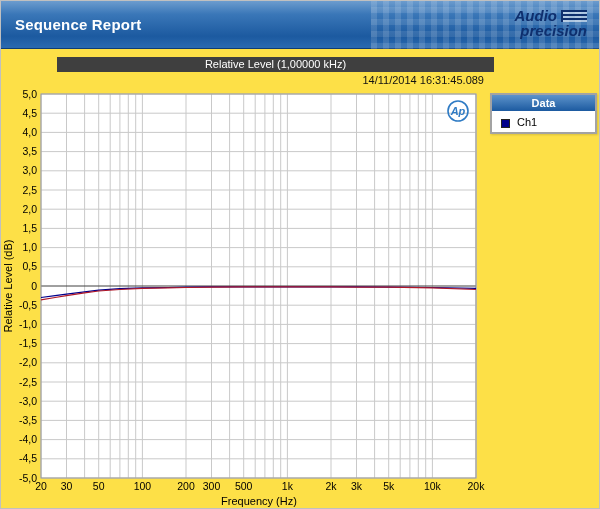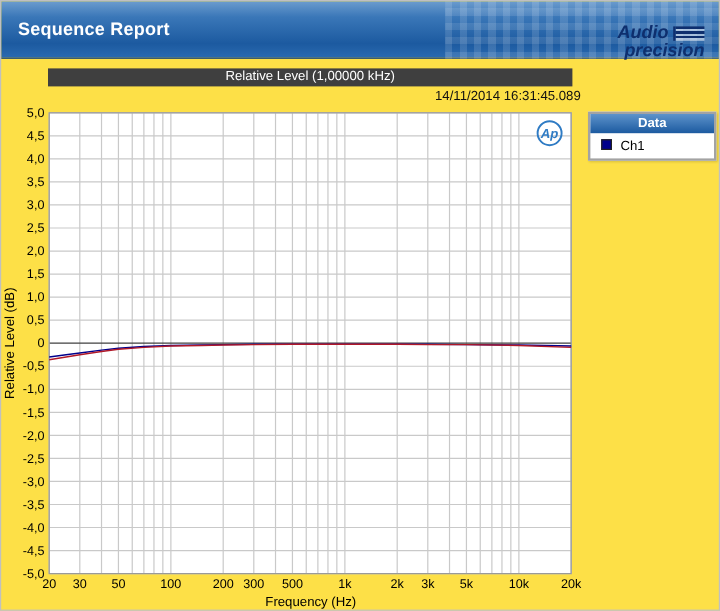--- a/index.html
+++ b/index.html
@@ -9,40 +9,40 @@
 
   .header { position:absolute; left:0; top:0; width:600px; height:48px;
     background:linear-gradient(180deg,#6c9cce 0%,#3a77b8 28%,#1c5aa0 75%,#2a6ab0 100%);
     border-bottom:1px solid #0e3d75; }
   .header-pattern { position:absolute; right:0; top:0; width:230px; height:48px;
     background-image:
       repeating-linear-gradient(90deg, rgba(255,255,255,0.13) 0 6px, rgba(255,255,255,0) 6px 12px),
       repeating-linear-gradient(0deg, rgba(255,255,255,0.10) 0 6px, rgba(255,255,255,0) 6px 12px); }
   .header-title { position:absolute; left:14px; top:15px; color:#ffffff; font-size:15px; font-weight:bold; letter-spacing:0.2px; }
   .logo { position:absolute; right:14px; top:7px; text-align:right; color:#0e2f6e; font-weight:bold; font-style:italic; font-size:15px; line-height:15px; }
-  .logo-line1 { display:flex; align-items:center; justify-content:flex-end; gap:4px;margin-top:12px; }
+  .logo-line1 { display:flex; align-items:center; justify-content:flex-end; gap:4px; }
   .logo-bars { display:inline-block; width:26px; height:12px;
     background:repeating-linear-gradient(180deg,#0e2f6e 0 2px, rgba(255,255,255,0.55) 2px 4px);
     border-left:2px solid #0e2f6e; }
 
-  .chart-title-bar { position:absolute; left:39px; top:56px; width:437px; height:15px;
+  .chart-title-bar { position:absolute; left:56px; top:56px; width:437px; height:15px;
     background:#3f3f3f; color:#ffffff; font-size:11px; line-height:15px; text-align:center; }
   .timestamp { position:absolute; top:73px; right:115px; font-size:11px; color:#111111; }
 
   .chart { position:absolute; left:2px; top:88px; }
   .chart text { font-family:"Liberation Sans",sans-serif; }
   .chart .tick { font-size:10.5px; fill:#000000; }
   .chart .axis-title { font-size:11px; fill:#000000; }
 
   .legend { position:absolute; left:489px; top:92px; width:107px; background:#ffffff;
     border:2px solid #a3a3a3; box-shadow:1px 1px 2px rgba(0,0,0,0.15); }
   .legend-header { height:16px; line-height:16px; text-align:center; color:#ffffff;
     font-size:11px; font-weight:bold;
     background:linear-gradient(180deg,#5d93cb 0%,#1c5aa0 100%); }
-  .legend-row { display:flex; align-items:flex-start; gap:7px; padding:5px 9px 4px 9px; font-size:11px; color:#000; }
+  .legend-row { display:flex; align-items:flex-end; gap:7px; padding:5px 9px 4px 9px; font-size:11px; color:#000; }
   .swatch { display:inline-block; width:9px; height:9px; border:1px solid #222; }
 </style>
 </head>
 <body>
 
 <div class="page">
 
   <div class="header">
     <div class="header-pattern"></div>
     <div class="header-title">Sequence Report</div>

